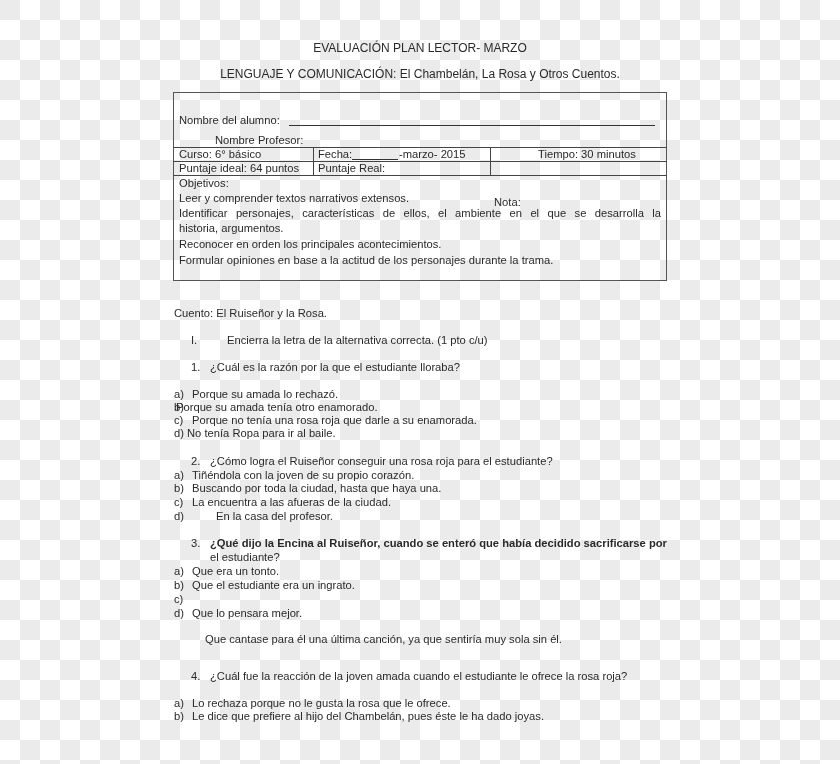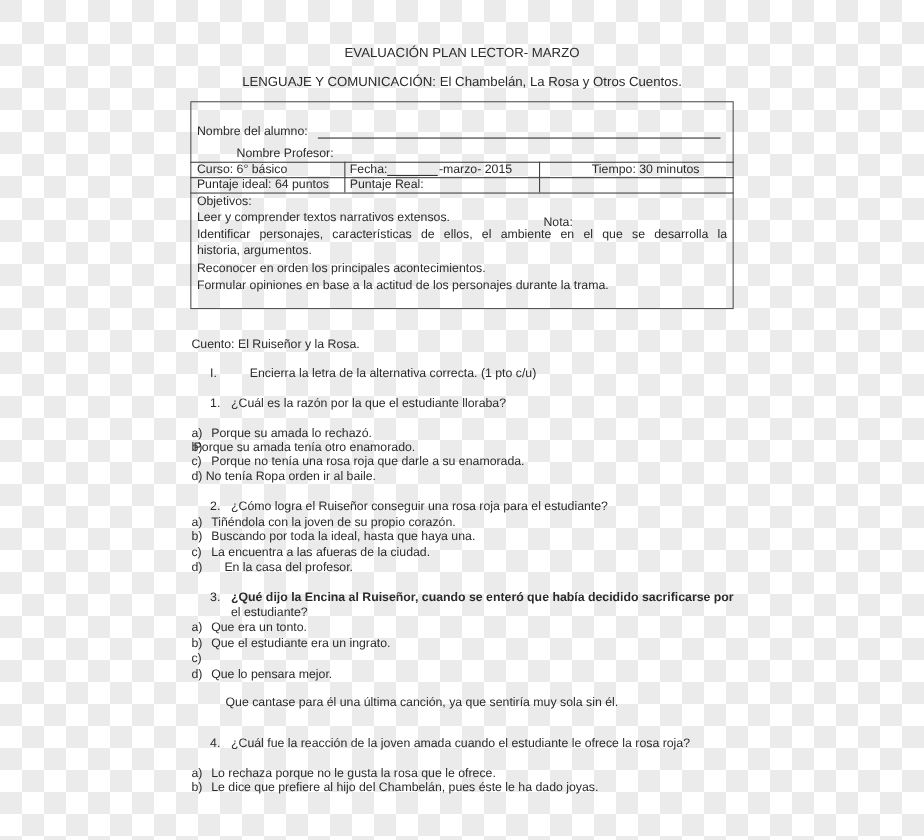--- a/index.html
+++ b/index.html
@@ -67,32 +67,32 @@
 
 <div class="abs q" style="left:191px; top:361px;">1.</div>
 <div class="abs q" style="left:210px; top:361px;">¿Cuál es la razón por la que el estudiante lloraba?</div>
 <div class="abs opt" style="left:174px; top:388px;">a)</div>
 <div class="abs opt" style="left:192px; top:388px;">Porque su amada lo rechazó.</div>
 <div class="abs opt" style="left:174px; top:401px;">b)</div>
 <div class="abs opt" style="left:176px; top:401px;">Porque su amada tenía otro enamorado.</div>
 <div class="abs opt" style="left:174px; top:414px;">c)</div>
 <div class="abs opt" style="left:192px; top:414px;">Porque no tenía una rosa roja que darle a su enamorada.</div>
 <div class="abs opt" style="left:174px; top:427px;">d)</div>
-<div class="abs opt" style="left:187px; top:427px;">No tenía Ropa orden ir al baile.</div>
+<div class="abs opt" style="left:187px; top:427px;">No tenía Ropa para ir al baile.</div>
 
 <div class="abs q" style="left:191px; top:455px;">2.</div>
 <div class="abs q" style="left:210px; top:455px;">¿Cómo logra el Ruiseñor conseguir una rosa roja para el estudiante?</div>
 <div class="abs opt" style="left:174px; top:469px;">a)</div>
 <div class="abs opt" style="left:192px; top:469px;">Tiñéndola con la joven de su propio corazón.</div>
 <div class="abs opt" style="left:174px; top:482px;">b)</div>
-<div class="abs opt" style="left:192px; top:482px;">Buscando por toda la ideal, hasta que haya una.</div>
+<div class="abs opt" style="left:192px; top:482px;">Buscando por toda la ciudad, hasta que haya una.</div>
 <div class="abs opt" style="left:174px; top:496px;">c)</div>
 <div class="abs opt" style="left:192px; top:496px;">La encuentra a las afueras de la ciudad.</div>
 <div class="abs opt" style="left:174px; top:510px;">d)</div>
-<div class="abs opt" style="left:180px; top:510px;padding-left:24px;">En la casa del profesor.</div>
+<div class="abs opt" style="left:192px; top:510px;padding-left:24px;">En la casa del profesor.</div>
 
 <div class="abs q" style="left:191px; top:537px;">3.</div>
 <div class="abs q" style="left:210px; top:537px;font-weight:bold;">¿Qué dijo la Encina al Ruiseñor, cuando se enteró que había decidido sacrificarse por</div>
 <div class="abs q" style="left:210px; top:551px;">el estudiante?</div>
 <div class="abs opt" style="left:174px; top:565px;">a)</div>
 <div class="abs opt" style="left:192px; top:565px;">Que era un tonto.</div>
 <div class="abs opt" style="left:174px; top:579px;">b)</div>
 <div class="abs opt" style="left:192px; top:579px;">Que el estudiante era un ingrato.</div>
 <div class="abs opt" style="left:174px; top:593px;">c)</div>
 <div class="abs opt" style="left:205px; top:593px;margin-top:40px;">Que cantase para él una última canción, ya que sentiría muy sola sin él.</div>

